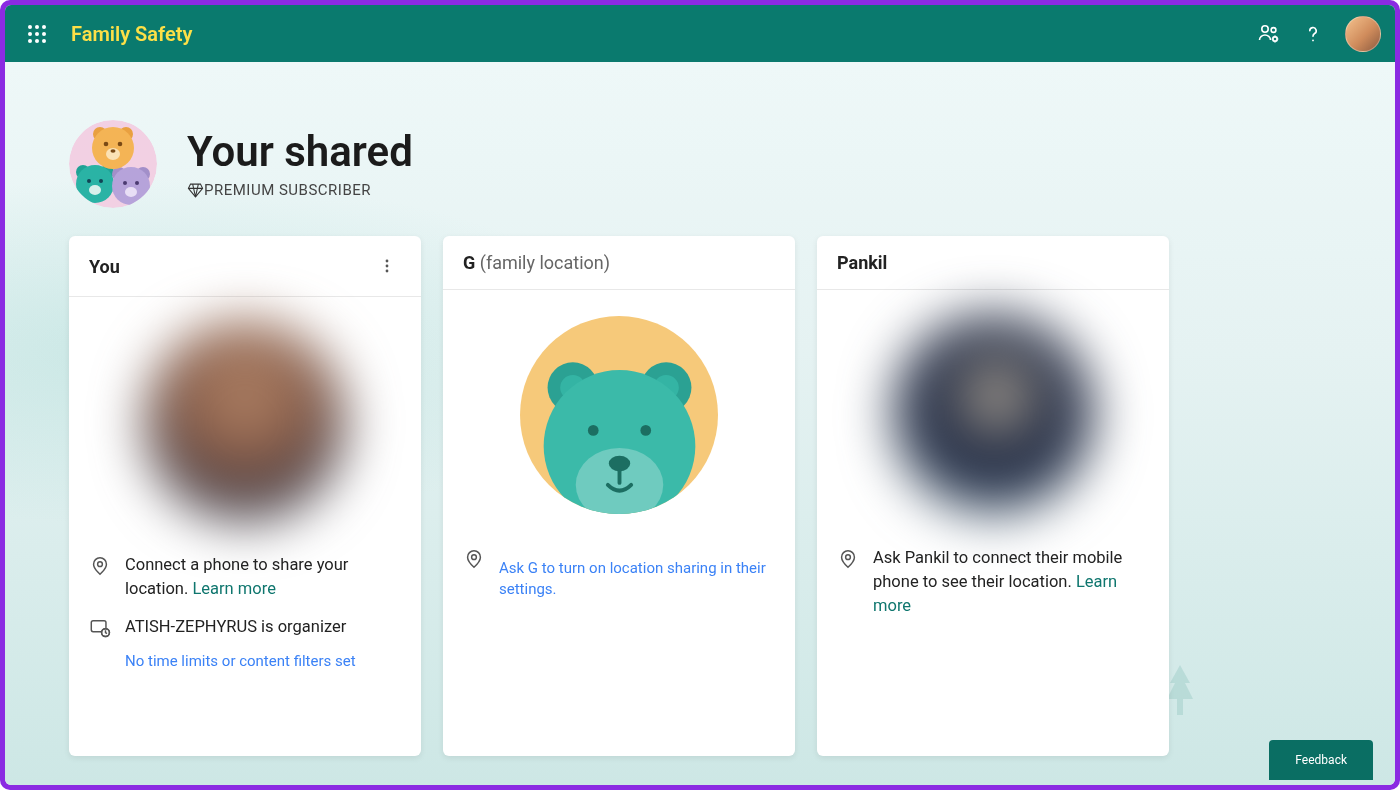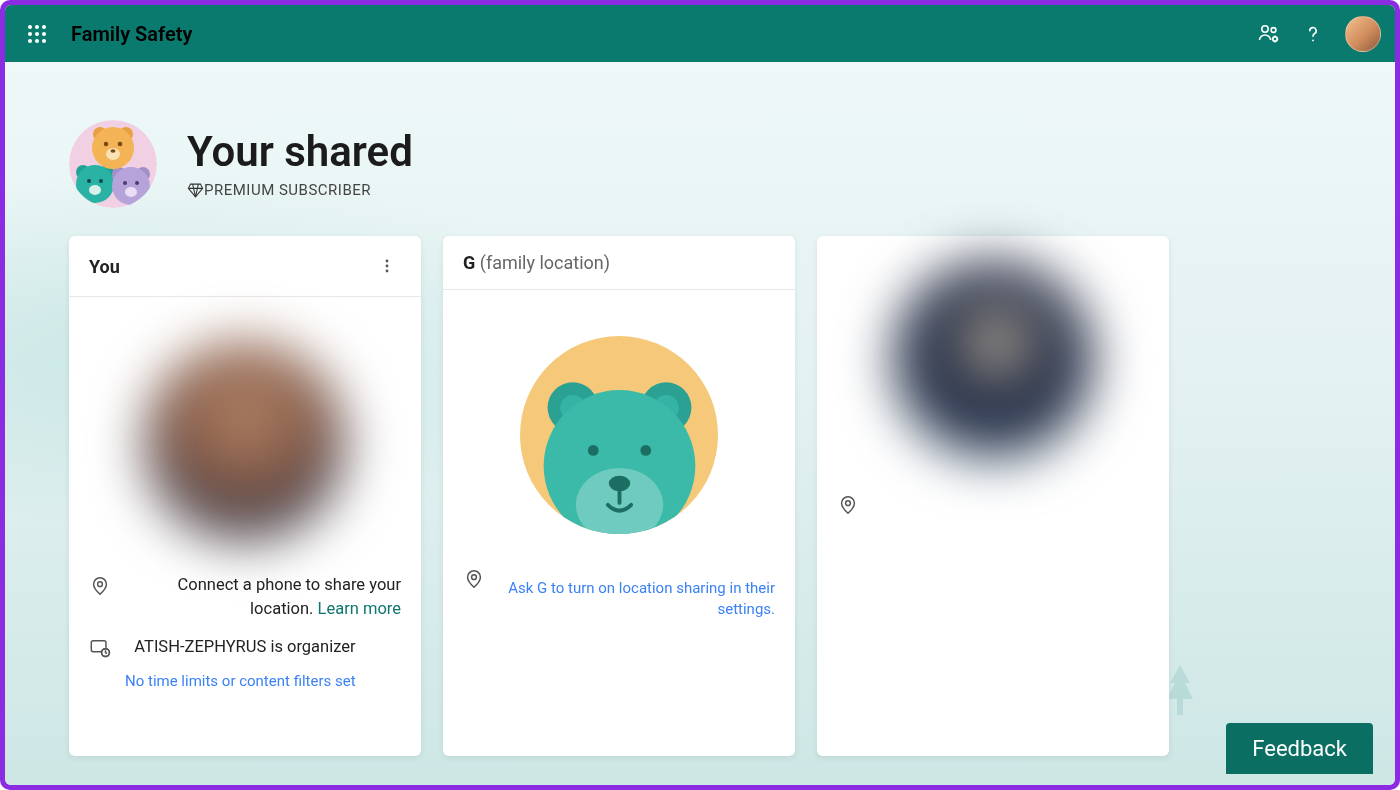--- a/index.html
+++ b/index.html
@@ -1,58 +1,58 @@
 <!DOCTYPE html>
 <html><head>
 <meta charset="utf-8">
 <style>
   * { box-sizing: border-box; margin: 0; padding: 0; }
   html, body { width: 1400px; height: 790px; font-family: "Segoe UI", -apple-system, BlinkMacSystemFont, Roboto, sans-serif; overflow: hidden; }
   .outer-frame { width: 1400px; height: 790px; background: #8b2be2; padding: 5px; border-radius: 10px; }
   .inner-app { width: 100%; height: 100%; background: #f3f7f7; border-radius: 6px; overflow: hidden; display: flex; flex-direction: column; position: relative; }
   
-  .header { height: 57px; background: #0a7a6e; display: flex; align-items: center; padding: 0 14px; color: #000000; }
+  .header { height: 57px; background: #0a7a6e; display: flex; align-items: center; padding: 0 14px; color: #fde047; }
   .app-launcher { width: 36px; height: 36px; display:flex; align-items:center; justify-content:center; cursor:pointer; margin-right:16px; }
   .app-title { font-size: 20px; font-weight: 600; flex: 0 0 auto; }
   .header-spacer { flex: 1; }
   .header-icon { width: 44px; height: 44px; display:flex; align-items:center; justify-content:center; cursor:pointer; }
   .avatar-small { width: 36px; height: 36px; border-radius: 50%; background: linear-gradient(135deg,#f4c28e 0%, #d08c5c 55%, #8b5a3f 100%); margin-left:10px; border:1px solid rgba(255,255,255,0.3); cursor:pointer; }
   
   .scroll-area { flex:1; overflow-y:auto; position:relative; }
   .bg-gradient { position:absolute; inset:0; background: radial-gradient(ellipse 60% 40% at 10% 40%, rgba(120,200,190,0.25), transparent 60%), linear-gradient(180deg, #eef8f8 0%, #e5f2f2 40%, #cde7e5 100%); z-index:0; }
   .tree-silhouette { position:absolute; right:200px; bottom:70px; width:30px; height:50px; z-index:0; opacity:0.12; }
   .content { position:relative; z-index:1; padding: 58px 64px 40px 64px; }
   
   .page-header { display:flex; align-items:center; gap: 30px; margin-bottom: 28px; }
   .family-logo { width: 88px; height: 88px; border-radius:50%; position:relative; }
   .page-title-wrap { display:flex; flex-direction:column; }
   .page-title { font-size: 42px; font-weight: 600; color:#1b1b1b; line-height:1.1; }
   .subscriber-row { display:flex; align-items:center; margin-top:6px; color:#444; letter-spacing:0.5px; font-size:15px;}
   
   .cards { display:flex; gap:22px; }
-  .card { width: 352px; background:#fff; border-radius:6px; box-shadow: 0 2px 6px rgba(0,0,0,0.08); display:flex; flex-direction:column; min-height:520px;gap:20px; }
+  .card { width: 352px; background:#fff; border-radius:6px; box-shadow: 0 2px 6px rgba(0,0,0,0.08); display:flex; flex-direction:column; min-height:520px; }
   .card-header { display:flex; align-items:center; justify-content:space-between; padding: 16px 20px; border-bottom:1px solid #e8e8e8; }
   .card-name { font-size:18px; color:#222; }
   .card-name .bold { font-weight:700; }
   .card-name .role { color:#666; font-weight:400; }
   .more-btn { width:28px; height:28px; display:flex; align-items:center; justify-content:center; cursor:pointer; color:#555; border-radius:4px;}
-  .card-body { flex:1; display:flex; flex-direction:column;text-align:right; }
+  .card-body { flex:1; display:flex; flex-direction:column; }
   .avatar-area { height: 250px; display:flex; align-items:center; justify-content:center; }
   .avatar-blur { width:200px; height:200px; border-radius:50%; filter: blur(26px); }
   .avatar-blur.p1 { background: radial-gradient(circle at 50% 35%, #b5896c 0%, #8a5d48 40%, #3e3b47 70%, #d5c5b8 100%); }
   .avatar-blur.p3 { background: radial-gradient(circle at 52% 40%, #c7b9a3 0%, #2b344a 35%, #1e2740 55%, #8aa9b8 85%); }
   .bear-wrap { width:198px; height:198px; border-radius:50%; background:#f6c97a; display:flex; align-items:flex-end; justify-content:center; overflow:hidden; }
   .info-list { padding: 6px 20px 20px 20px; display:flex; flex-direction:column; gap:14px; }
   .info-row { display:flex; gap:14px; align-items:flex-start; }
   .info-icon { width:22px; height:22px; flex-shrink:0; color:#555; margin-top:2px;}
   .info-text { font-size:16.5px; color:#222; line-height:1.45; }
   .info-sub { font-size:15px; color:#3b82f6; line-height:1.4; margin-top:12px;}
   .link { color:#0f766e; cursor:pointer; }
   
-  .feedback-btn { position:absolute; right:22px; bottom:11px; background:#0a6e63; color:#fff; padding: 13px 26px; font-size:22px; border-radius:4px 4px 0 0; cursor:pointer; z-index:5; }
+  .feedback-btn { position:absolute; right:22px; bottom:5px; background:#0a6e63; color:#fff; padding: 13px 26px; font-size:12px; border-radius:4px 4px 0 0; cursor:pointer; z-index:5; }
   
   .scroll-area::-webkit-scrollbar { width:14px; }
   .scroll-area::-webkit-scrollbar-track { background:#f1f1f1; }
   .scroll-area::-webkit-scrollbar-thumb { background:#c4c4c4; border-radius:7px; border:3px solid #f1f1f1; }
 </style>
 </head>
 <body>
 
 <div class="outer-frame">
   <div class="inner-app">
@@ -230,30 +230,38 @@
                   </svg>
                   <div>
                     <div class="info-sub">Ask G to turn on location sharing in their settings.</div>
                   </div>
                 </div>
               </div>
             </div>
           </div>
 
           <div class="card">
+            <div class="card-header">
+              <div class="card-name">
+                <span class="bold">Pankil</span>
+              </div>
+            </div>
             <div class="card-body">
               <div class="avatar-area">
                 <div class="avatar-blur p3"></div>
               </div>
               <div class="info-list">
                 <div class="info-row">
                   <svg class="info-icon" viewBox="0 0 24 24" fill="none" stroke="#555" stroke-width="1.6">
                     <path d="M12 21s7-6.5 7-11a7 7 0 1 0-14 0c0 4.5 7 11 7 11z"></path>
                       <circle cx="12" cy="10" r="2.6"></circle>
                   </svg>
+                  <div>
+                    <span class="info-text"><span>Ask Pankil to connect their mobile phone to see their location. </span><span class="link">Learn more</span></span>
+                  </div>
                 </div>
               </div>
             </div>
           </div>
 
         </div>
       </div>
     </div>
 
     <div class="feedback-btn">Feedback</div>

